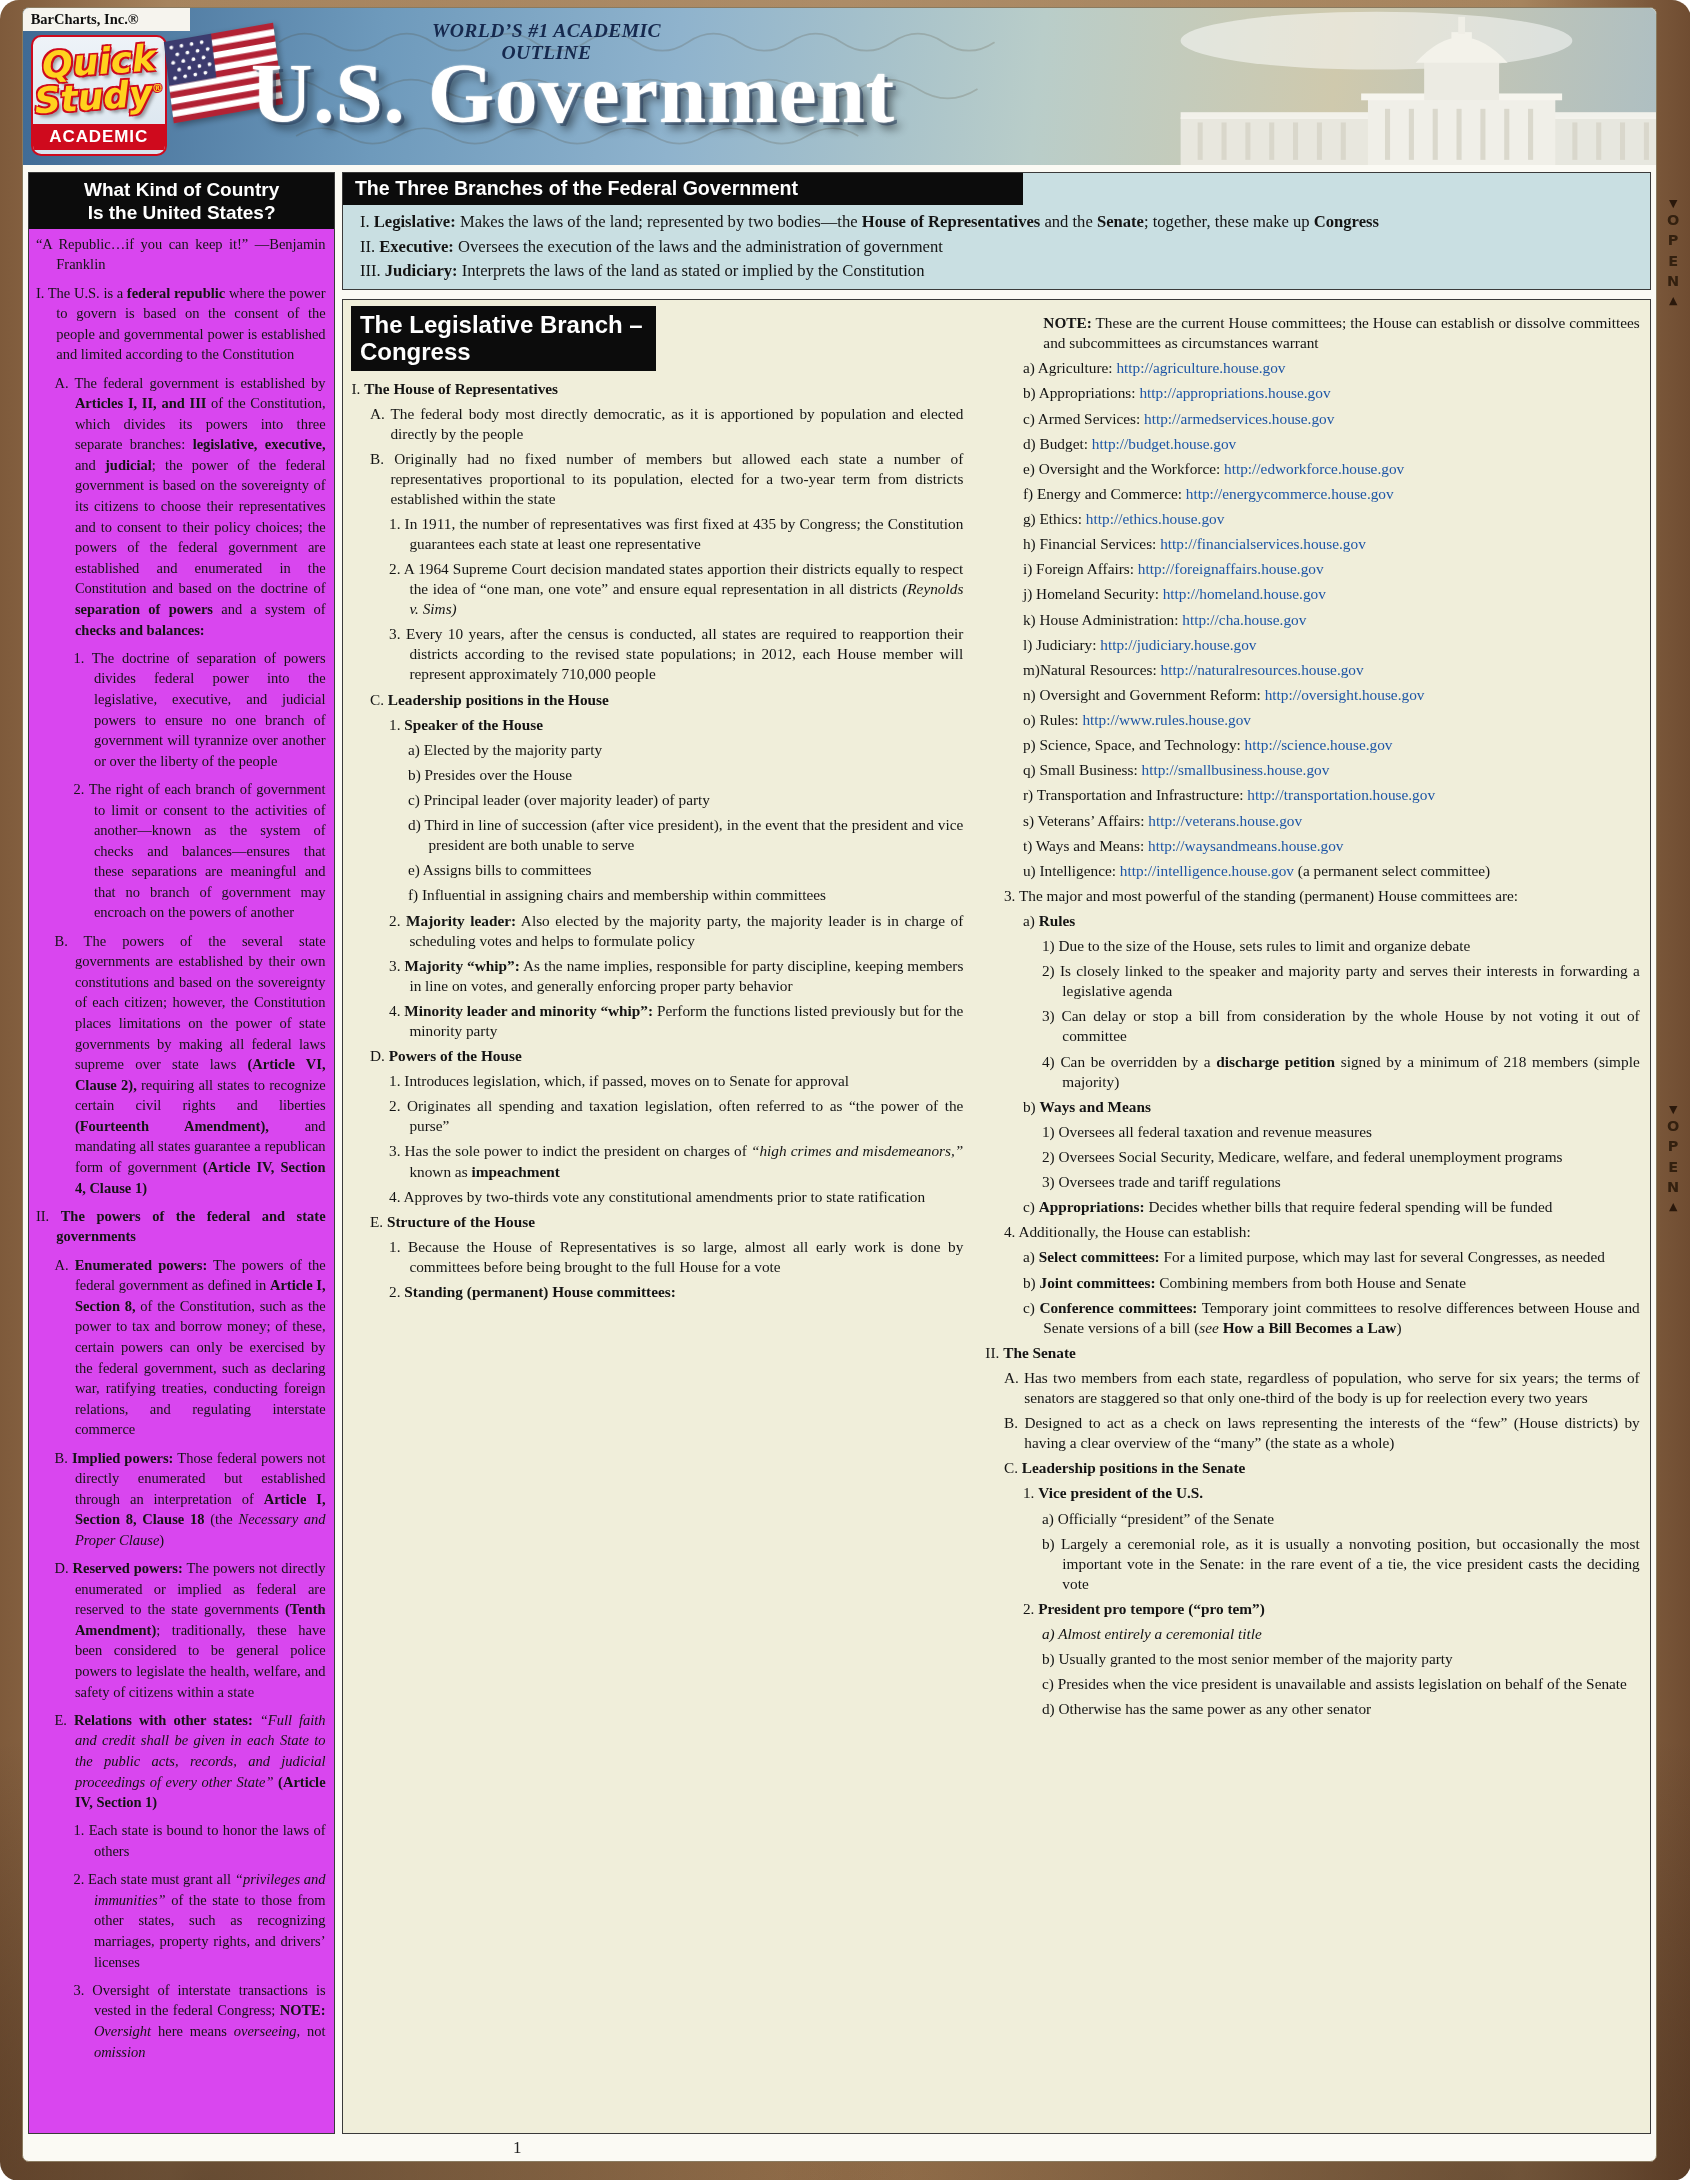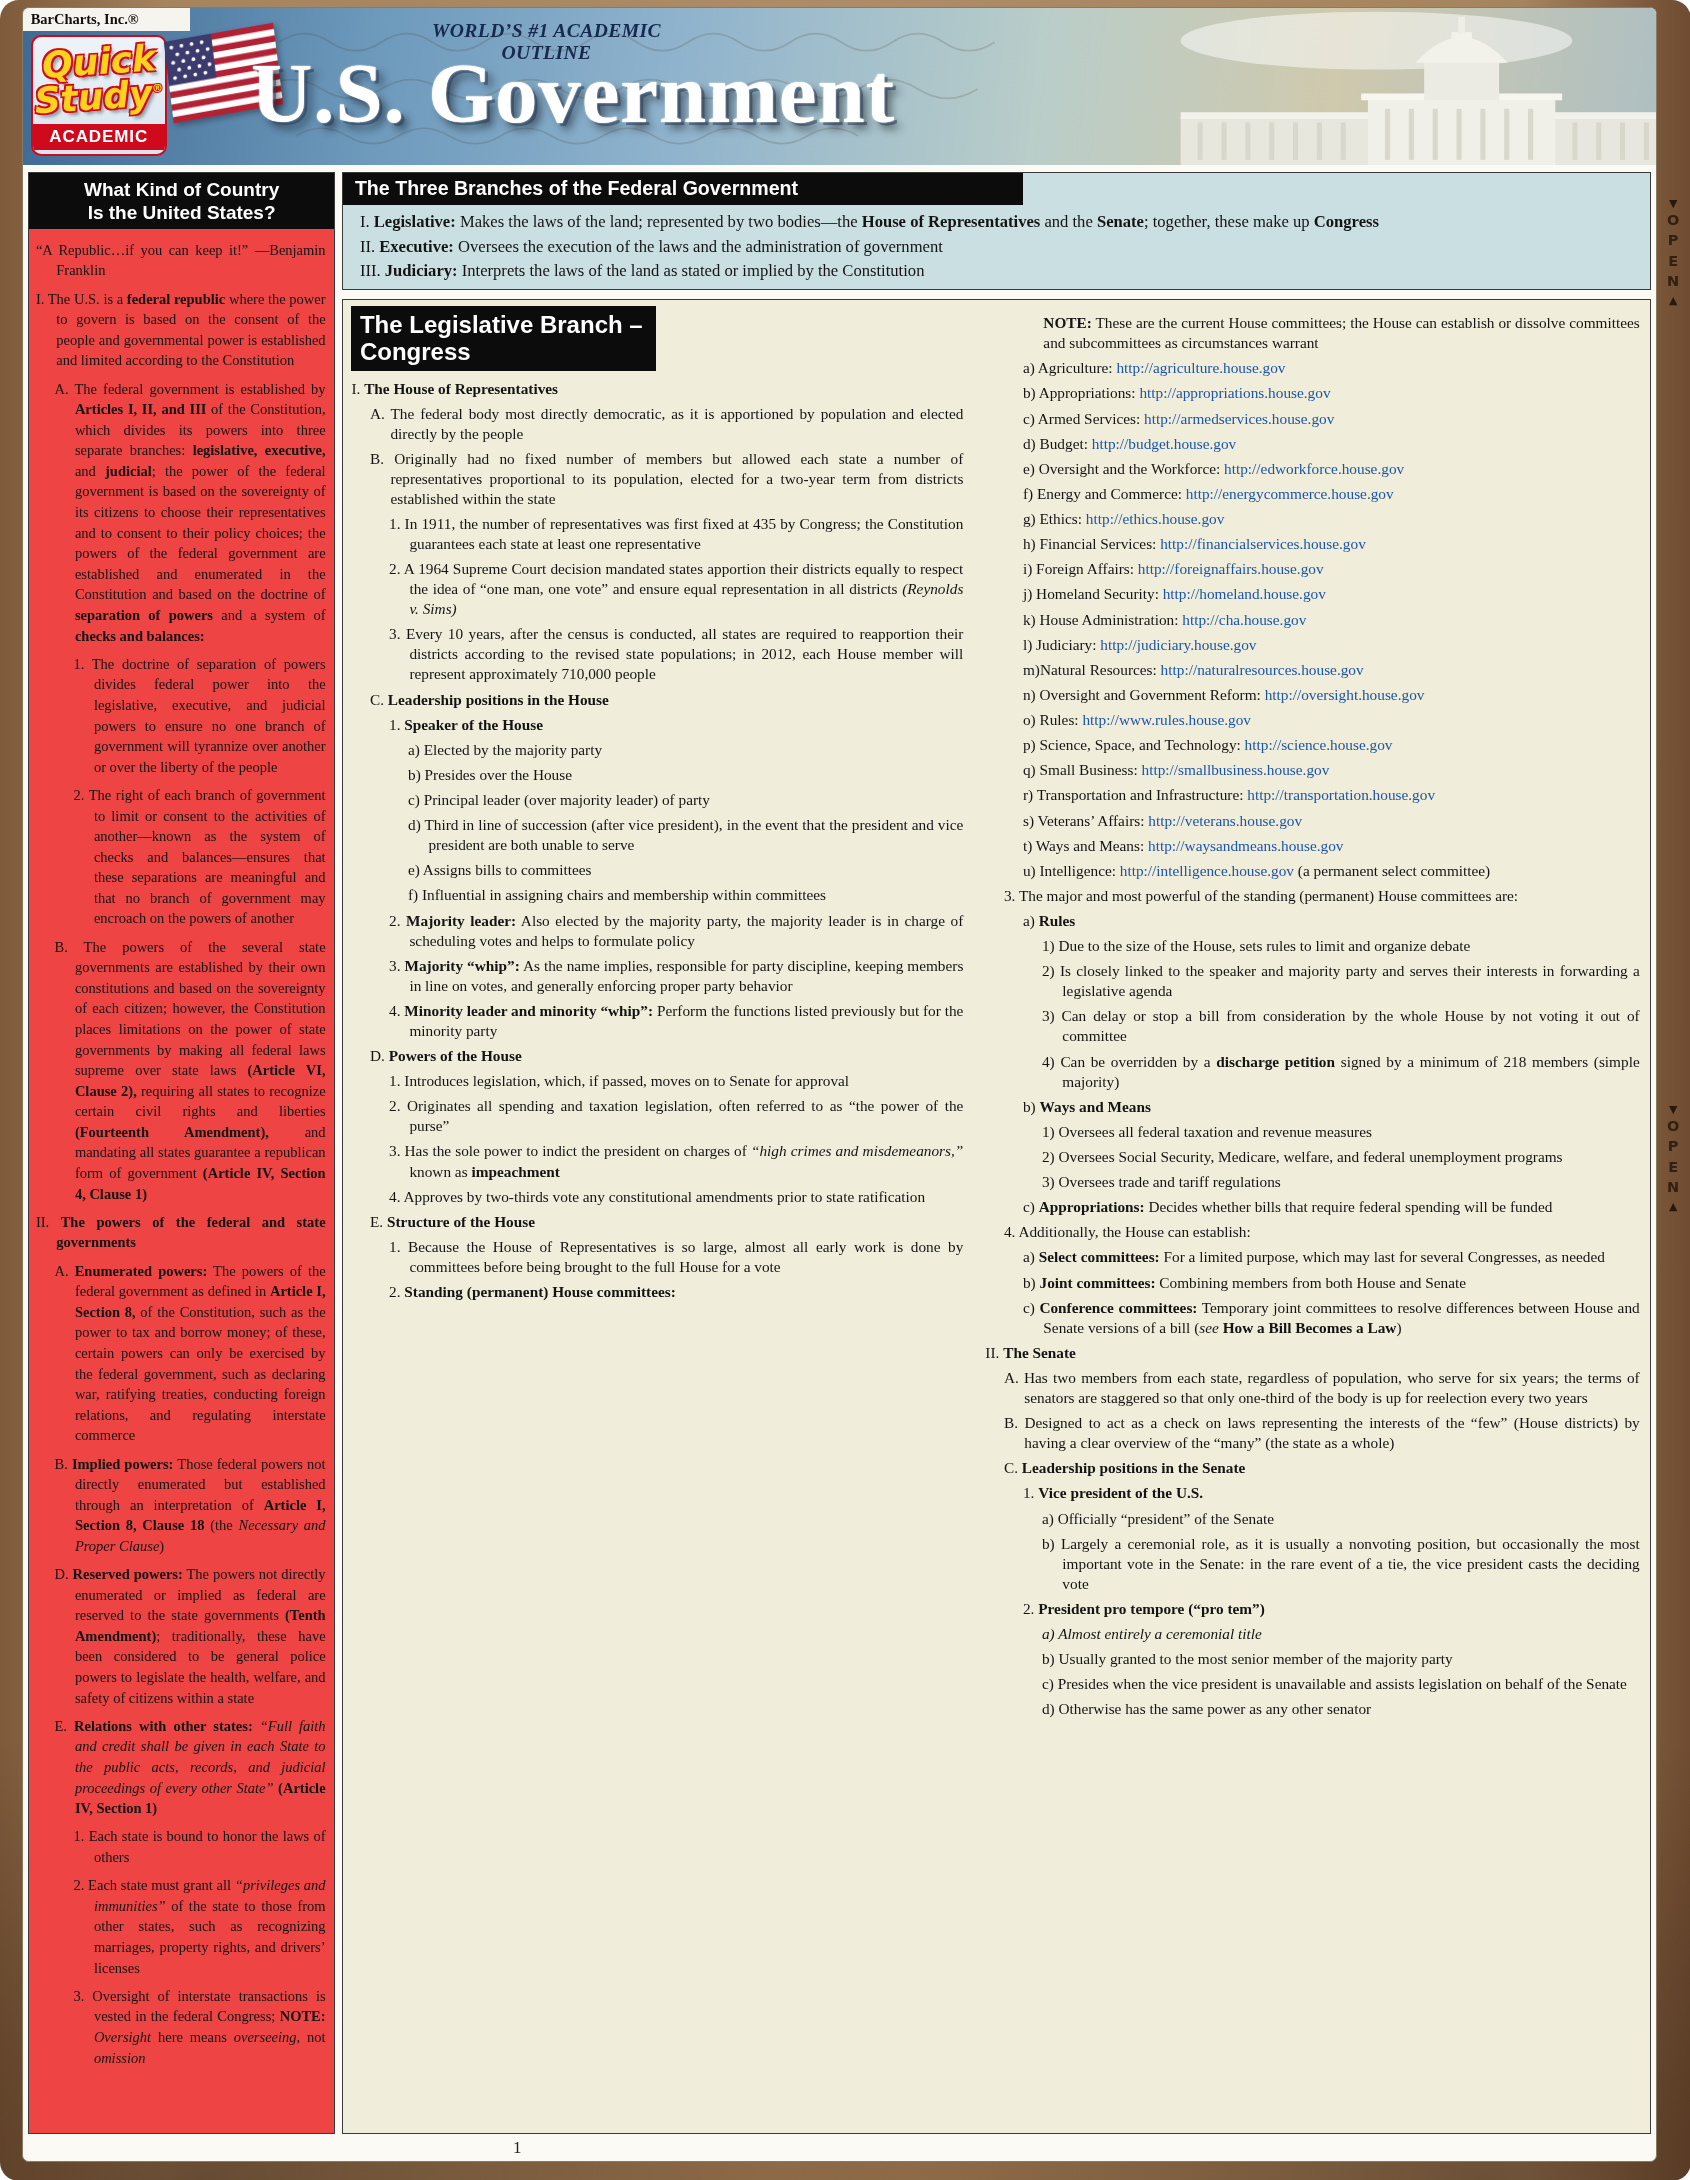--- a/index.html
+++ b/index.html
@@ -31,38 +31,38 @@
     text-align:center;font:700 17px/25.6px "Liberation Sans",sans-serif;letter-spacing:0.9px}
   .tagline{position:absolute;left:366px;top:12px;width:315px;text-align:center;
     font:italic 700 19.6px "Liberation Serif",serif;color:#16294e;letter-spacing:0.4px}
   .main-title{position:absolute;left:228px;top:43px;font:700 85px/1 "Liberation Serif",serif;color:#ffffff;letter-spacing:0.9px;
     text-shadow:0 0 1.7px #fff,3.4px 3.4px 0 rgba(40,60,90,.55),6.8px 6.8px 8.5px rgba(0,0,0,.45)}
   .flag{position:absolute;left:145px;top:24px;transform:rotate(-7deg) skewY(-3deg);filter:drop-shadow(2.6px 3.4px 3.4px rgba(0,0,0,.35))}
 
   
   .content{position:absolute;left:5.1px;right:5.1px;top:164px;bottom:27px;display:flex;gap:6.8px}
   .panel{border:0.9px solid #3a3a3a}
-  .left-col{width:307px;background:#ef4444;display:flex;flex-direction:column}
+  .left-col{width:307px;background:#d946ef;display:flex;flex-direction:column}
   .bar{background:#0c0c0c;color:#fff;font-family:"Liberation Sans",sans-serif;font-weight:700}
   .left-col .bar{text-align:center;font-size:19px;line-height:1.22;padding:5.1px 1.7px}
   .left-items{padding:3.4px 8.5px 6.8px 6.8px}
 
   .main-col{flex:1;display:flex;flex-direction:column;gap:8.5px;min-width:0}
   .branches{background:#c9dfe2;padding-bottom:6.8px}
   .branches .bar{width:52%;font-size:19.6px;line-height:1.2;padding:4.3px 0 4.3px 12px;margin-bottom:1.7px}
   .branches-items{padding:1.7px 13.6px 0 17px}
 
   .legislative{flex:1;background:#f0eeda;display:flex;gap:22px;padding:3.4px 10.2px 8.5px 8.5px;overflow:hidden}
   .leg-col1{width:47.5%}
   .leg-col1 .bar{width:fit-content;max-width:70%;font-size:24px;line-height:1.15;padding:5.1px 13.6px 5.1px 8.5px;margin:2.6px 0 7.7px 0}
   .leg-col2{flex:1;padding-top:5.1px;min-width:0}
 
   .oitem{text-align:justify;color:#141414}
   .left-items .oitem{font-size:14.5px;line-height:1.42;margin-top:7.7px}
-  .left-items .oitem:first-child{margin-top:7px}
+  .left-items .oitem:first-child{margin-top:1px}
   .branches-items .oitem{font-size:16.6px;line-height:1.33;margin-top:2.6px}
   .leg-items .oitem{font-size:15.3px;line-height:1.31;margin-top:5.1px}
   .b{font-weight:700}.i{font-style:italic}.lnk{color:#1d55a5;cursor:pointer}
 
   .page-num{position:absolute;bottom:2.6px;left:30%;font:400 17px "Liberation Serif",serif;color:#222}
 
   
   .open-tab{position:absolute;right:3.4px;width:29px;text-align:center;color:#33200f}
   .open-tab .tri{font:400 11px "DejaVu Sans",sans-serif;color:#2a180b;line-height:1}
   .open-tab .vert{writing-mode:vertical-rl;text-orientation:upright;font:700 14.5px "DejaVu Sans",sans-serif;

